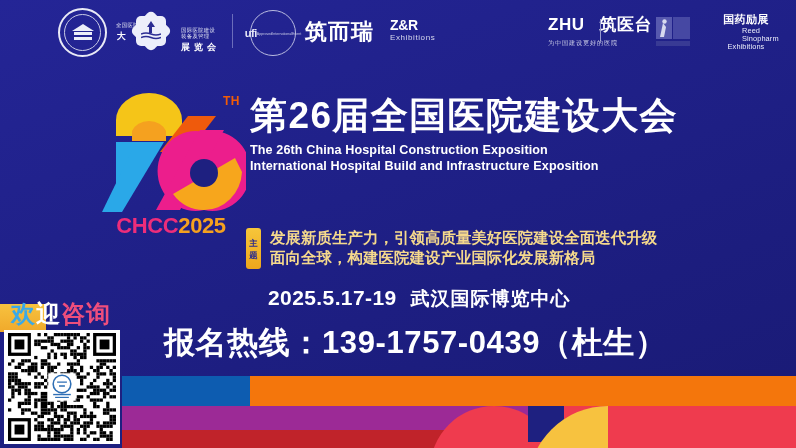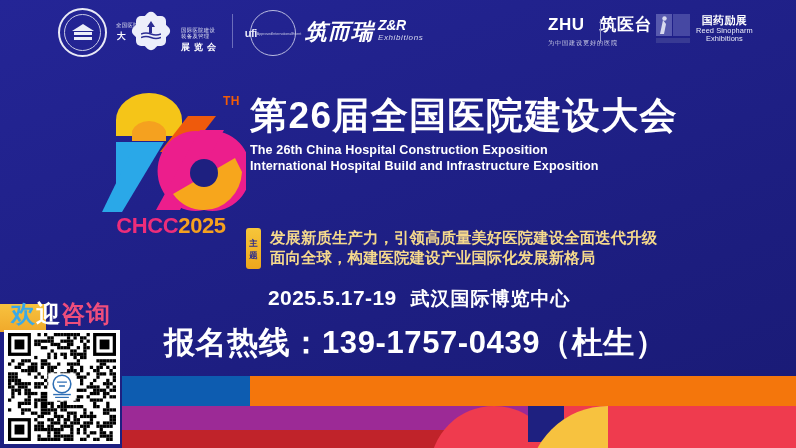--- a/index.html
+++ b/index.html
@@ -80,39 +80,39 @@
   }
 
   .lg-ufi{position:absolute;left:250px;top:10px;width:44px;height:44px;}
   .ufi-oval{
     width:44px;height:44px;border-radius:50%;border:1.3px solid #b9bbe0;
     display:flex;flex-direction:row;align-items:center;justify-content:center;
   }
   .ufi-t{font-size:11px;font-weight:bold;color:#e7e8f6;letter-spacing:-.5px;line-height:1;}
   .ufi-s{font-size:3.6px;color:#c6c8e6;line-height:1.25;text-align:center;margin-top:1.5px;}
 
-  .lg-zr{position:absolute;left:305px;top:18px;display:flex;align-items:flex-end;gap:4px;font-style:italic;}
+  .lg-zr{position:absolute;left:305px;top:18px;display:flex;align-items:flex-end;gap:16px;}
   .zr-cn{font-size:22px;color:#ffffff;font-weight:bold;letter-spacing:1px;line-height:1;
     font-family:"Liberation Sans","DejaVu Sans",sans-serif;}
   .zr-en{display:flex;flex-direction:column;line-height:1;padding-bottom:1px;}
   .zr-en-1{font-size:14px;font-weight:bold;color:#ffffff;letter-spacing:-.3px;}
   .zr-en-2{font-size:8px;color:#d8daee;letter-spacing:.6px;margin-top:2px;}
 
   .lg-zhu{position:absolute;left:548px;top:16px;display:flex;align-items:center;gap:7px;}
   .zhu-l{display:flex;flex-direction:column;align-items:center;}
   .zhu-t{font-size:17px;font-weight:bold;color:#fff;letter-spacing:.5px;line-height:1;}
   .zhu-bar{position:absolute;left:52px;top:3px;width:1px;height:22px;background:#9698cf;}
   .zhu-r{font-size:17px;font-weight:bold;color:#fff;letter-spacing:.5px;line-height:1;margin-left:8px;}
   .zhu-sub{position:absolute;left:0;top:23px;font-size:6.2px;color:#cdcfe8;letter-spacing:.8px;white-space:nowrap;}
 
   .lg-rsp{position:absolute;left:656px;top:14px;display:flex;align-items:center;gap:6px;}
   .rsp-mark{width:34px;height:30px;position:relative;opacity:.92;}
   .rsp-txt{display:flex;flex-direction:column;line-height:1.08;align-items:center;}
   .rsp-cn{font-size:11px;font-weight:bold;color:#fff;letter-spacing:.4px;}
-  .rsp-e1{font-size:7.4px;color:#eceefa;letter-spacing:.1px;margin-top:1px;}
+  .rsp-e1{font-size:7.4px;color:#eceefa;letter-spacing:.1px;margin-top:1px;margin-left:46px;}
   .rsp-e2{font-size:7.4px;color:#eceefa;letter-spacing:.1px;}
 
   
   .logo26{position:absolute;left:96px;top:90px;width:150px;height:170px;}
   .logo26 svg{display:block;}
   .th{
     position:absolute;right:6px;top:4px;color:#f25c05;font-size:12px;
     font-weight:bold;letter-spacing:.5px;
   }
   .chcc{

